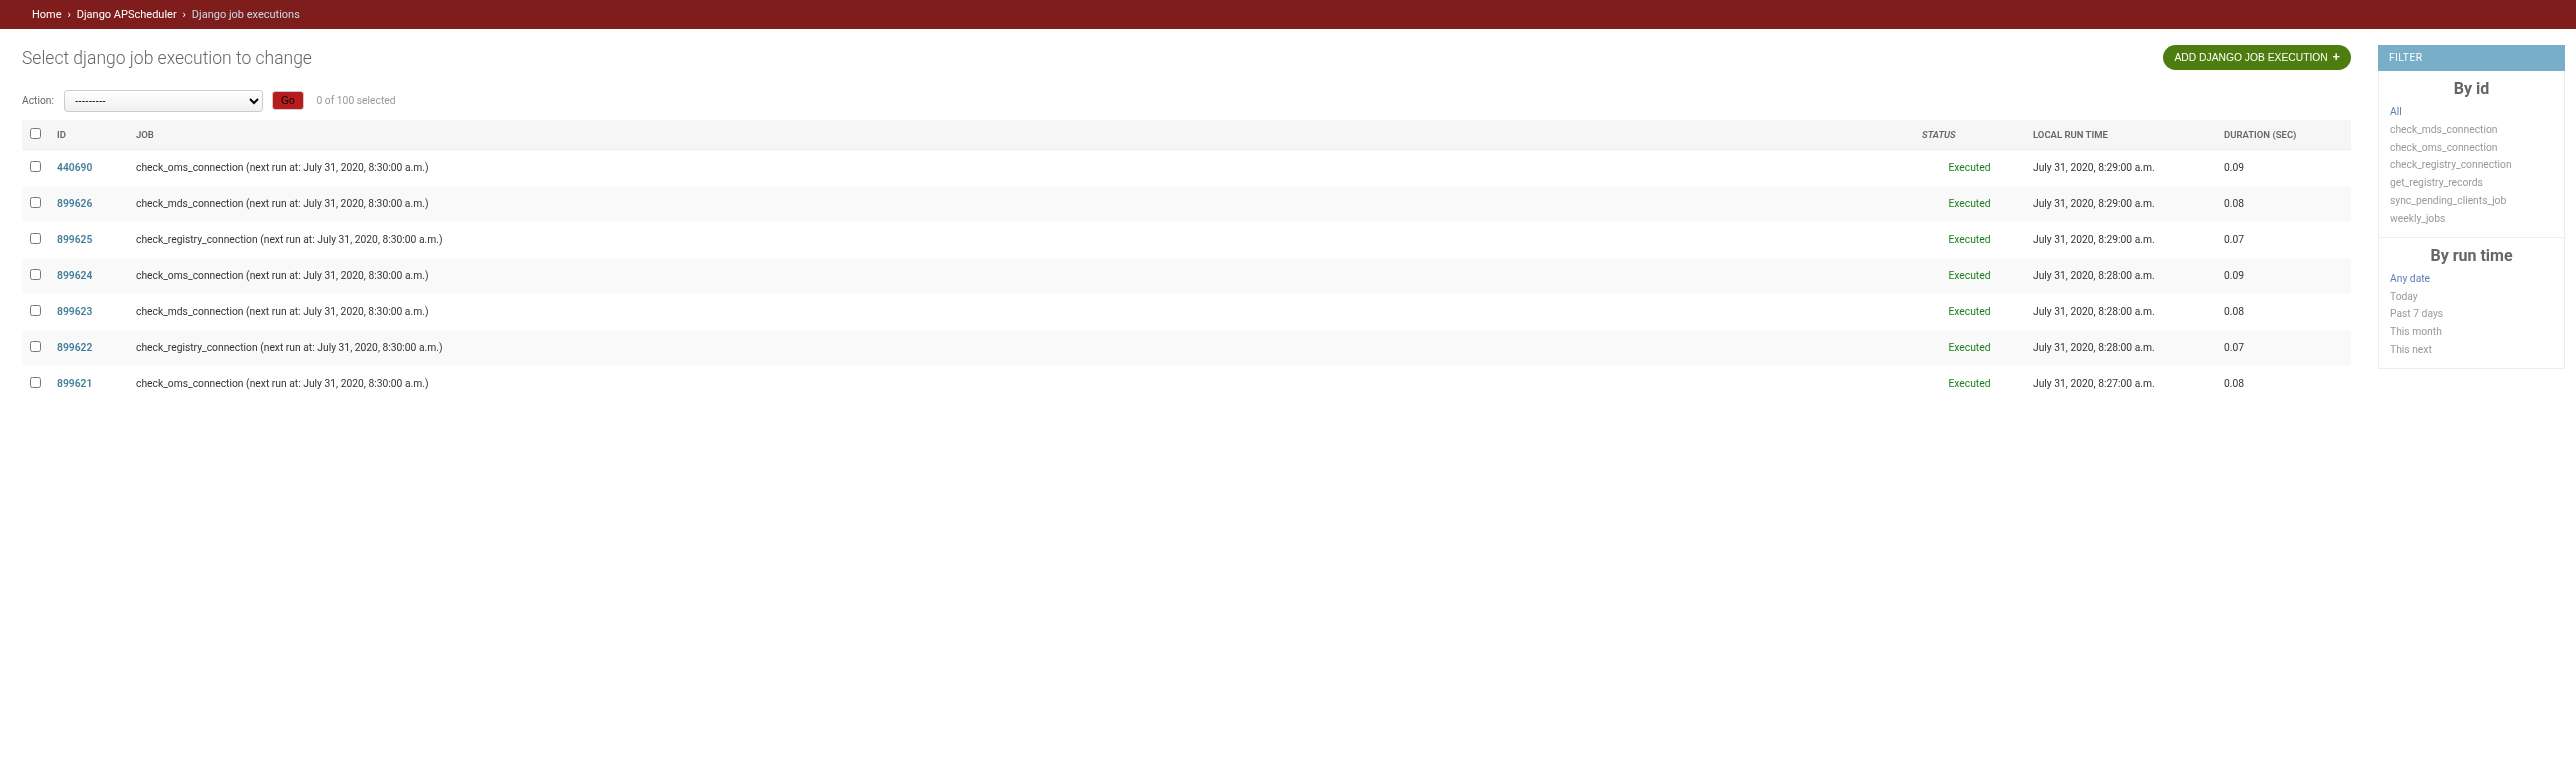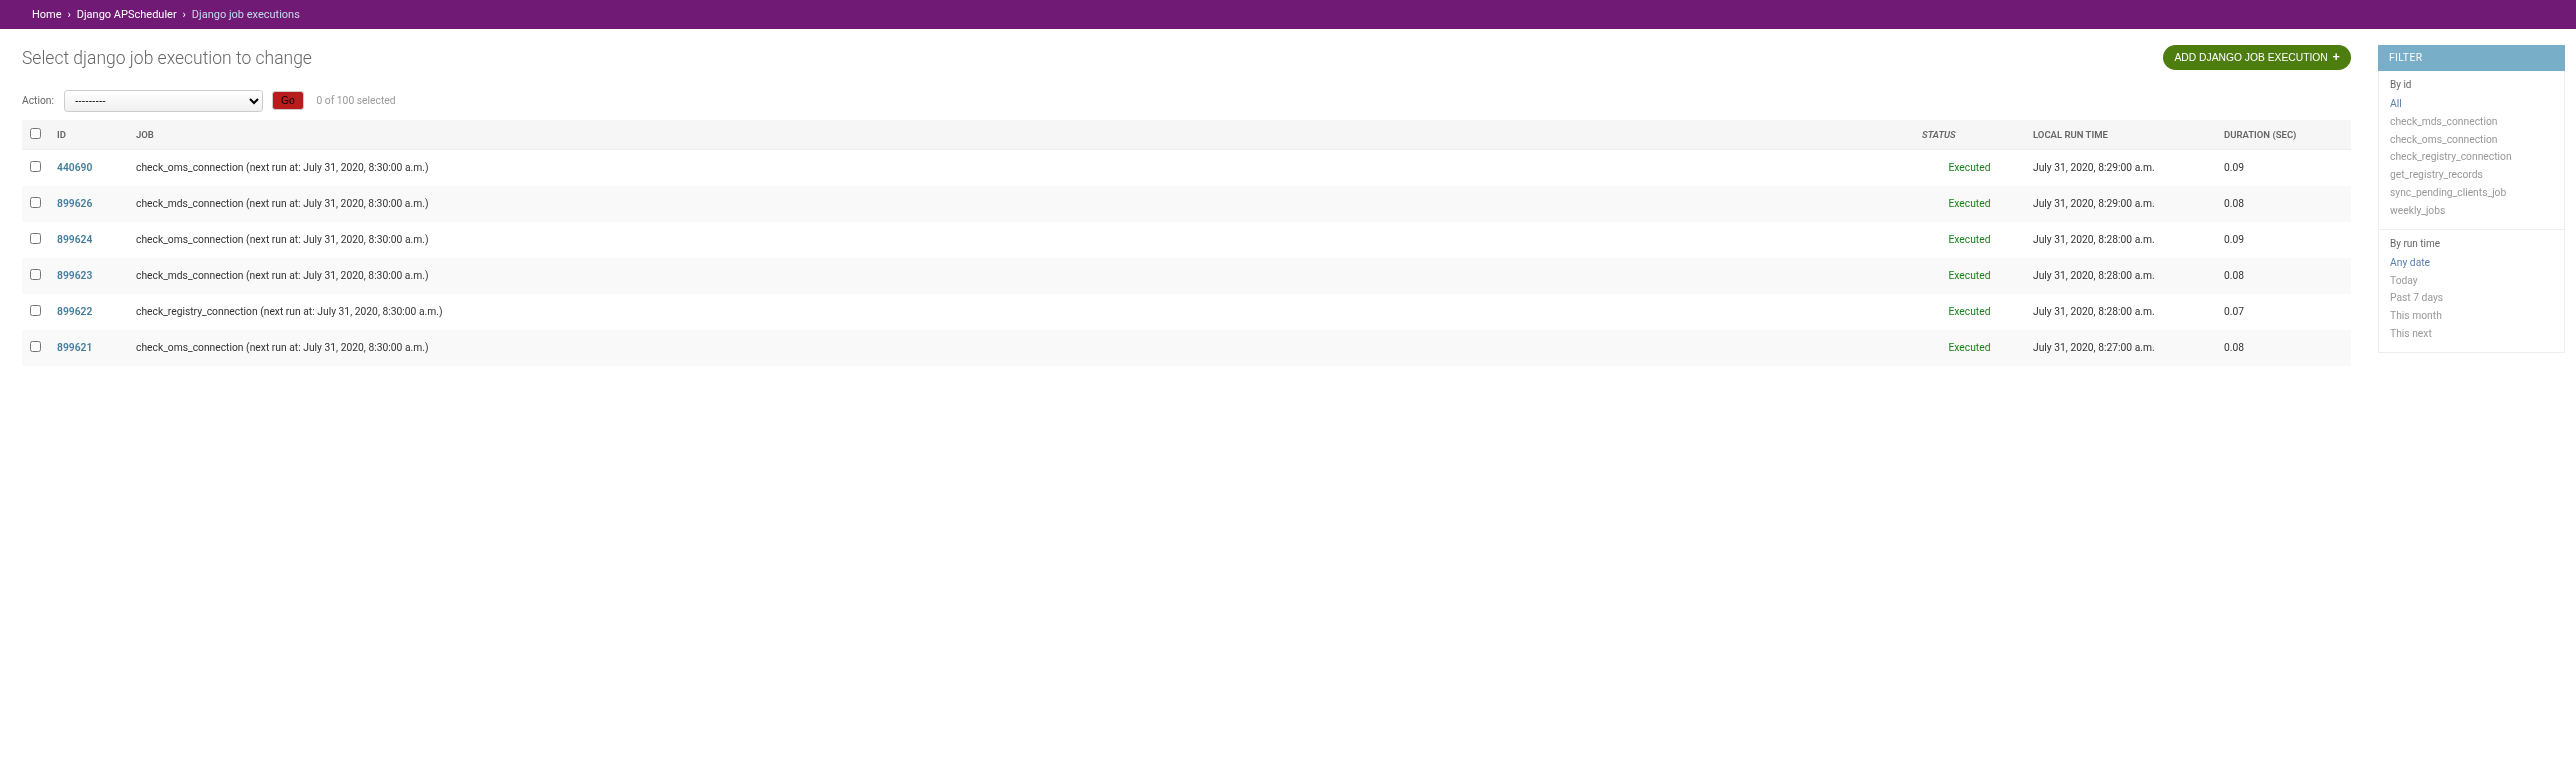--- a/index.html
+++ b/index.html
@@ -1,19 +1,19 @@
 <!DOCTYPE html>
 <html style="font-size:12.7px"><head>
   <meta charset="utf-8">
   <style>
     * { box-sizing: border-box; margin: 0; padding: 0; }
     body { font-family: "Roboto", "Lucida Grande", Verdana, Arial, sans-serif; font-size: 11px; color: #333; background: #fff; }
     
     .breadcrumbs {
-      background: #701a75;
+      background: #7f1d1d;
       color: #c4dce8;
       padding: 8px 32px;
       font-size: 11px;
     }
     .breadcrumbs a { color: #fff; text-decoration: none; }
     .breadcrumbs .sep { color: #fff; padding: 0 3.2px; }
     .breadcrumbs .current { color: #c4dce8; }
     
     .container { display: flex; padding: 16px 11px 0 11px; gap: 16px; }
     
@@ -71,21 +71,21 @@
     tbody td.col-status { text-align: center; }
     
     input[type=checkbox] { width: 11px; height: 11px; cursor: pointer; }
     
     .sidebar { width: 187px; flex-shrink: 0; }
     .filter-heading {
       background: #79aec8; color: #fff; padding: 6.4px 11px;
       font-size: 10.3px; font-weight: 400; text-transform: uppercase; letter-spacing: 0.4px;
     }
     .filter-section { border: 0.8px solid #eee; border-top: none; padding: 8px 11px 9.5px; }
-    .filter-section h3 { font-size: 10px; font-weight: 400; color: #666; margin-bottom: 4.8px; }
+    .filter-section h3 { font-size: 16px; font-weight: 700; color: #666; margin-bottom: 4.8px; text-align: center; }
     .filter-section ul { list-style: none; }
     .filter-section li { padding: 2.4px 0; font-size: 10.3px; }
     .filter-section li a { color: #999; text-decoration: none; cursor: pointer; text-align: center; }
     .filter-section li.selected a { color: #5b80b2; font-weight: 400; }
   </style>
 </head>
 <body>
 
 <div class="breadcrumbs">
   <a href="#">Home</a>
@@ -134,20 +134,28 @@
             <td class="col-runtime">July 31, 2020, 8:29:00 a.m.</td>
             <td class="col-duration">0.09</td>
           </tr>
           <tr>
             <td><input type="checkbox" style=""></td>
             <td class="col-id"><a href="#" class="id-link">899626</a></td>
             <td>check_mds_connection (next run at: July 31, 2020, 8:30:00 a.m.)</td>
             <td class="col-status"><span class="status-executed">Executed</span></td>
             <td class="col-runtime">July 31, 2020, 8:29:00 a.m.</td>
             <td class="col-duration">0.08</td>
+          </tr>
+          <tr>
+            <td><input type="checkbox" style=""></td>
+            <td class="col-id"><a href="#" class="id-link">899625</a></td>
+            <td>check_registry_connection (next run at: July 31, 2020, 8:30:00 a.m.)</td>
+            <td class="col-status"><span class="status-executed">Executed</span></td>
+            <td class="col-runtime">July 31, 2020, 8:29:00 a.m.</td>
+            <td class="col-duration">0.07</td>
           </tr>
           <tr>
             <td><input type="checkbox" style=""></td>
             <td class="col-id"><a href="#" class="id-link">899624</a></td>
             <td>check_oms_connection (next run at: July 31, 2020, 8:30:00 a.m.)</td>
             <td class="col-status"><span class="status-executed">Executed</span></td>
             <td class="col-runtime">July 31, 2020, 8:28:00 a.m.</td>
             <td class="col-duration">0.09</td>
           </tr>
           <tr>

